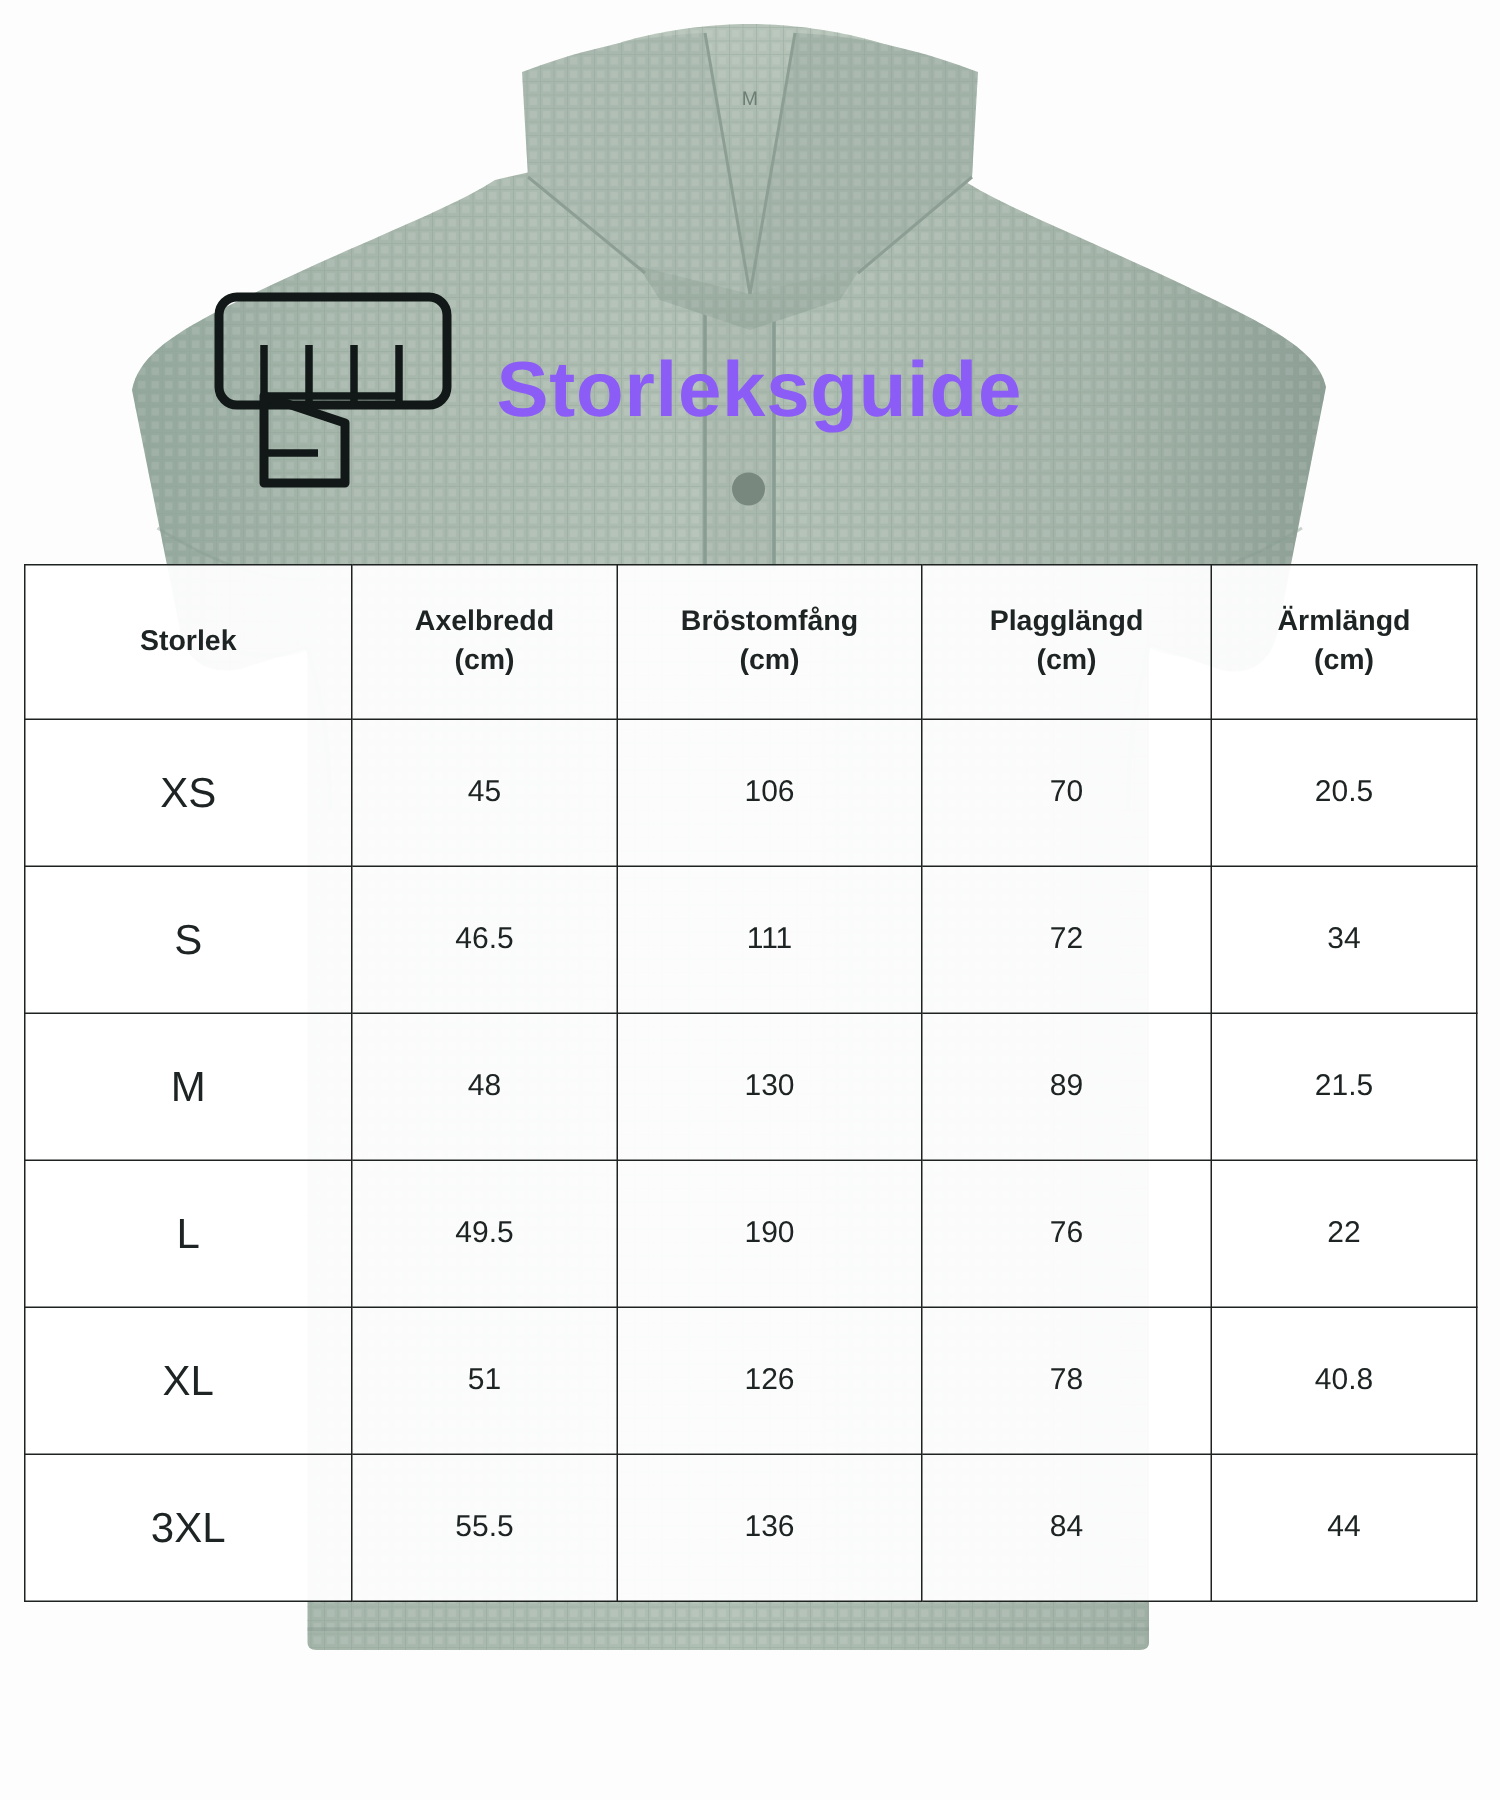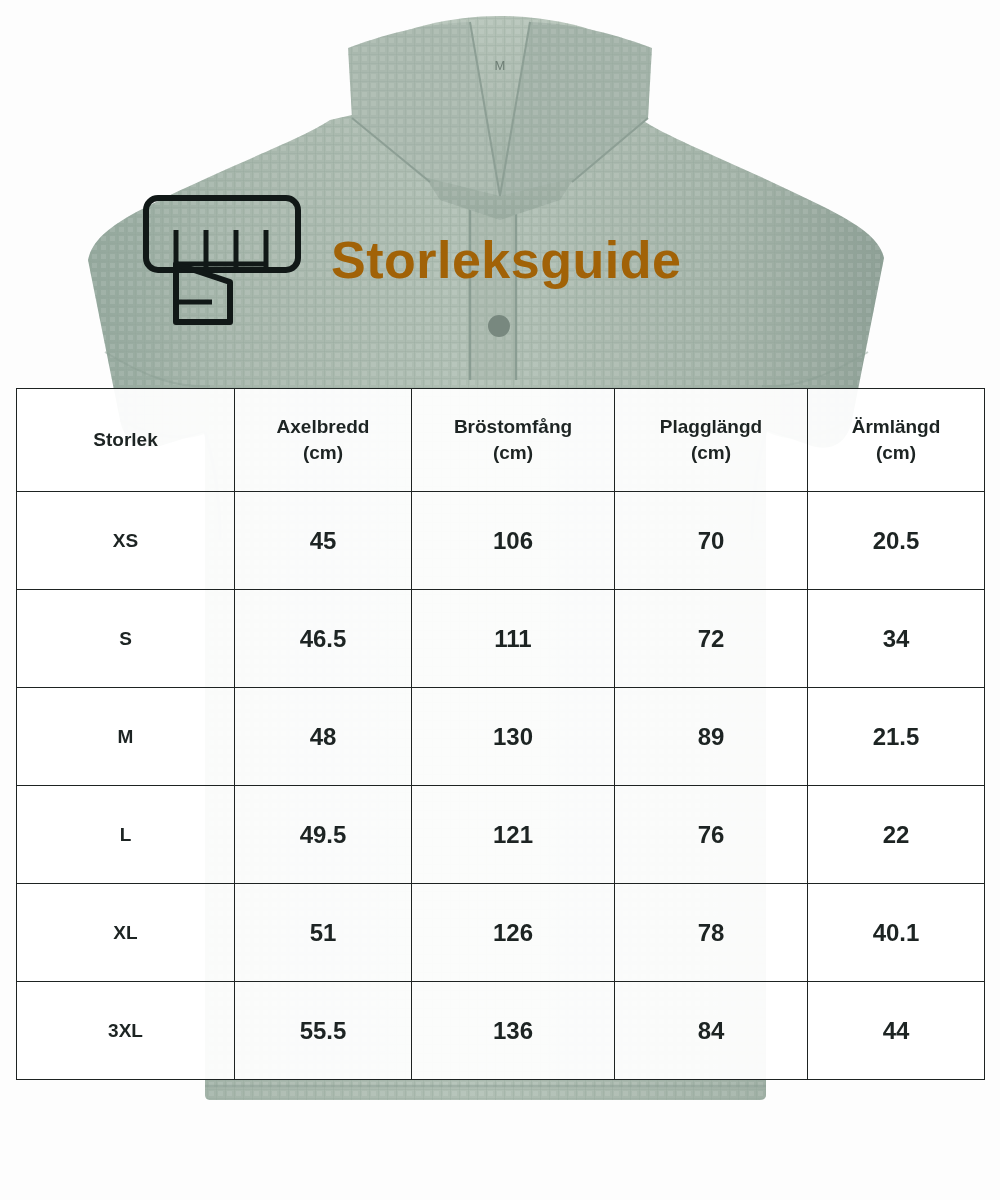--- a/index.html
+++ b/index.html
@@ -37,31 +37,31 @@
     gap: 26px;
     z-index: 5;
   }
   .ruler-icon {
     width: 165px;
     height: 140px;
   }
   .guide-title {
     font-size: 52px;
     font-weight: bold;
-    color: #a16207;
+    color: #8b5cf6;
     letter-spacing: 0.5px;
     line-height: 1;
     white-space: nowrap;
   }
 
   
   .size-table-wrap {
     position: absolute;
     left: 16px;
-    top: 388px;
+    top: 376px;
     width: 968px;
     z-index: 6;
   }
   table.size-table {
     border-collapse: collapse;
     width: 968px;
     table-layout: fixed;
     background: rgba(255,255,255,0.80);
   }
   table.size-table td, table.size-table th {
@@ -73,27 +73,27 @@
   }
   table.size-table thead th {
     height: 94px;
     font-size: 19px;
     font-weight: bold;
     line-height: 1.35;
     padding: 4px 2px;
   }
   table.size-table tbody td {
     height: 93px;
-    font-size: 24px;
-    font-weight: bold;
+    font-size: 20px;
+    font-weight: normal;
     padding: 2px;
   }
   table.size-table tbody td.size-cell {
-    font-size: 19px;
-    font-weight: bold;
+    font-size: 28px;
+    font-weight: normal;
   }
   col.c0 { width: 218px; }
   col.c1 { width: 177px; }
   col.c2 { width: 203px; }
   col.c3 { width: 193px; }
   col.c4 { width: 177px; }
   .unit-line { display: block; }
 </style>
 </head>
 <body>
@@ -237,30 +237,30 @@
         <tr>
           <td class="size-cell">M</td>
           <td>48</td>
           <td>130</td>
           <td>89</td>
           <td>21.5</td>
         </tr>
         <tr>
           <td class="size-cell">L</td>
           <td>49.5</td>
-          <td>121</td>
+          <td>190</td>
           <td>76</td>
           <td>22</td>
         </tr>
         <tr>
           <td class="size-cell">XL</td>
           <td>51</td>
           <td>126</td>
           <td>78</td>
-          <td>40.1</td>
+          <td>40.8</td>
         </tr>
         <tr>
           <td class="size-cell">3XL</td>
           <td>55.5</td>
           <td>136</td>
           <td>84</td>
           <td>44</td>
         </tr>
       </tbody>
     </table>

